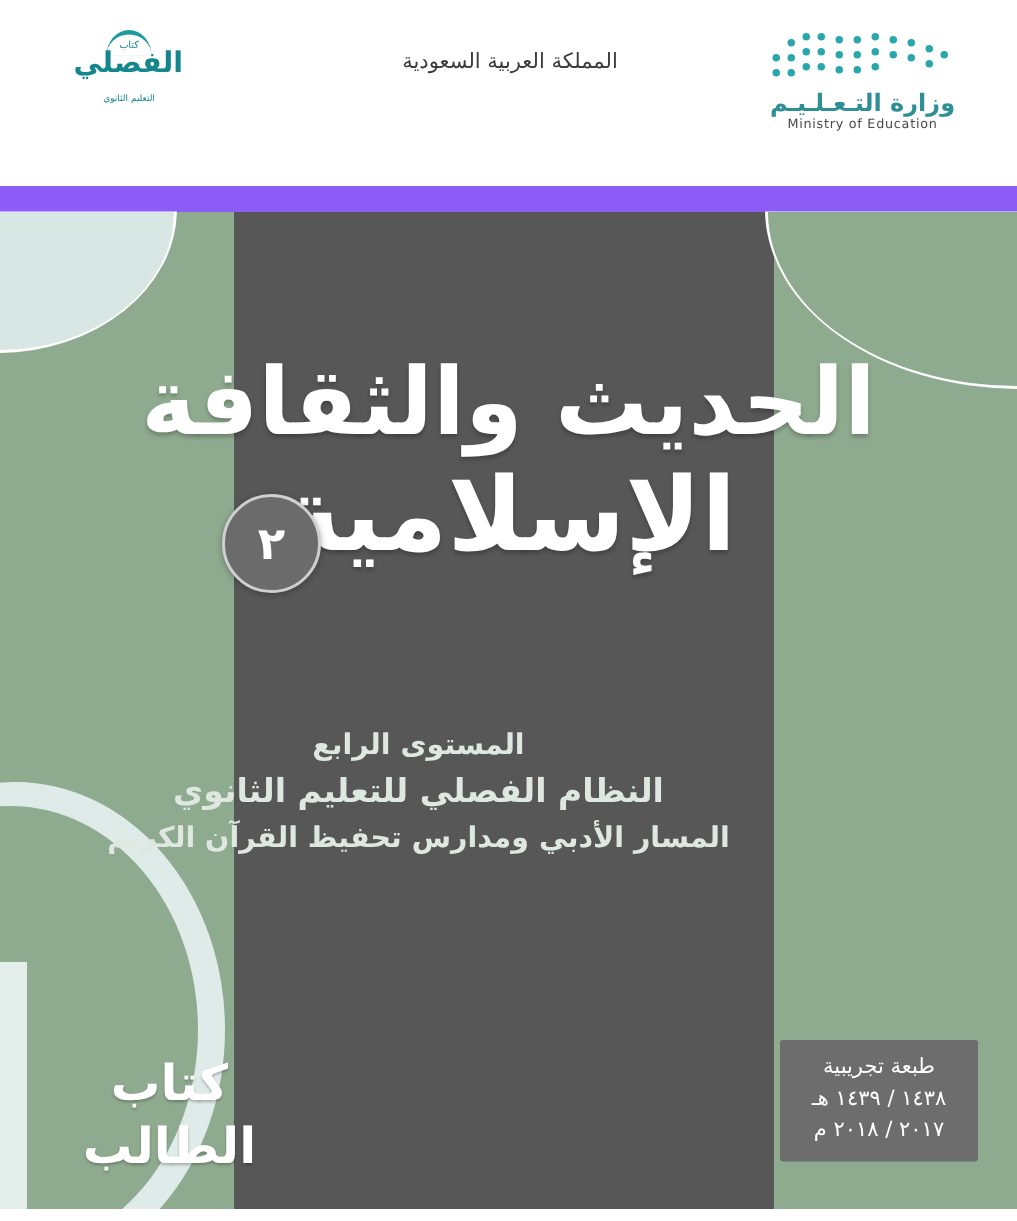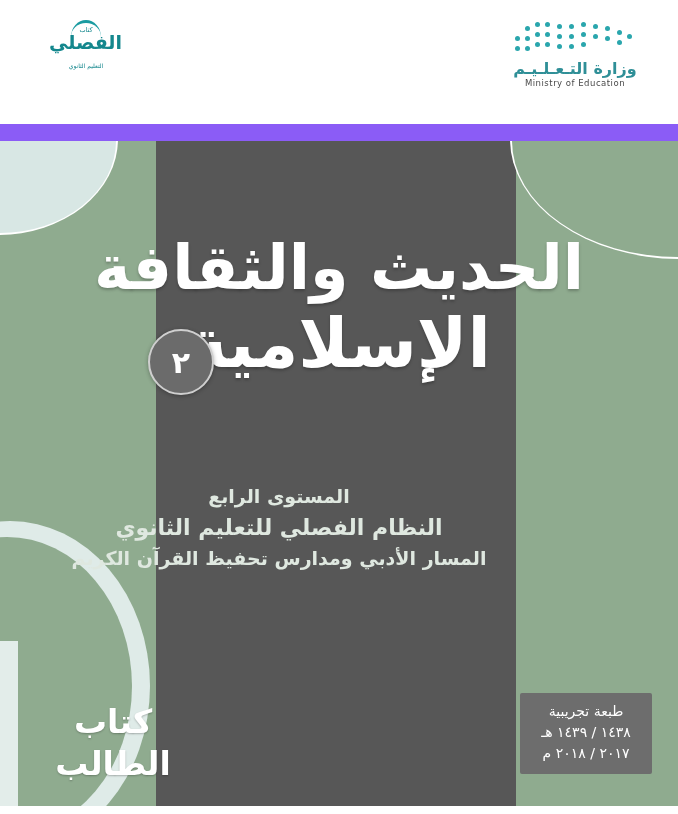--- a/index.html
+++ b/index.html
@@ -340,20 +340,21 @@
 
     <div class="moe-seal">
       <div class="seal-box">
         <div class="seal-arc"></div>
         <div class="seal-text-sub" style="top:6px;">كتاب</div>
         <div class="seal-text-main">الفصلي</div>
         <div class="seal-text-sub2">التعليم الثانوي</div>
       </div>
     </div>
 
+    <div class="kingdom">المملكة العربية السعودية</div>
 
     <div class="moe-wordmark">
       <div class="moe-dots">
         <i style="left:0px;  top:14px;"></i>
         <i style="left:0px;  top:24px;"></i>
         <i style="left:10px; top:4px;"></i>
         <i style="left:10px; top:14px;"></i>
         <i style="left:10px; top:24px;"></i>
         <i style="left:20px; top:0px;"></i>
         <i style="left:20px; top:10px;"></i>

